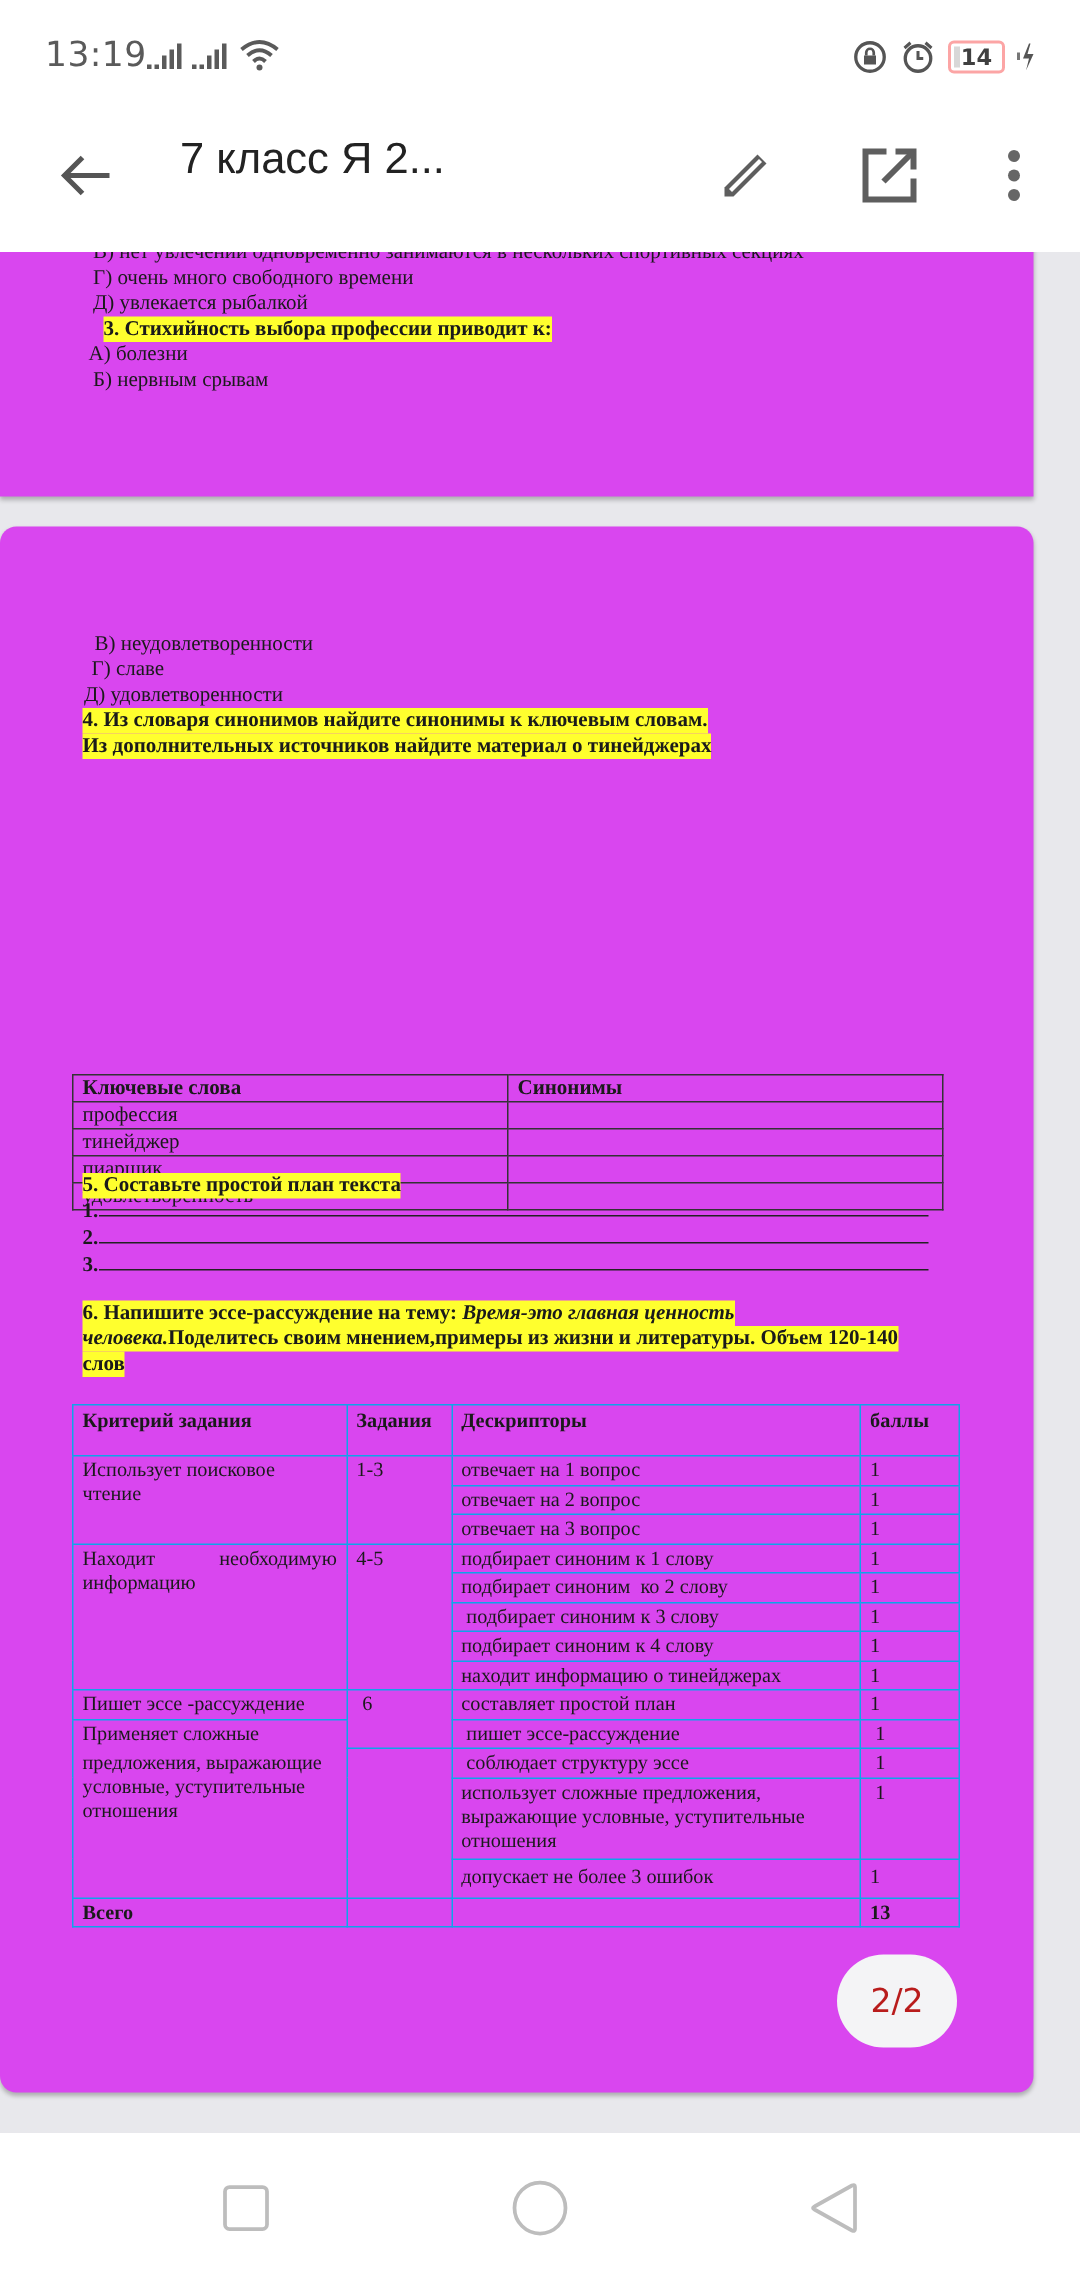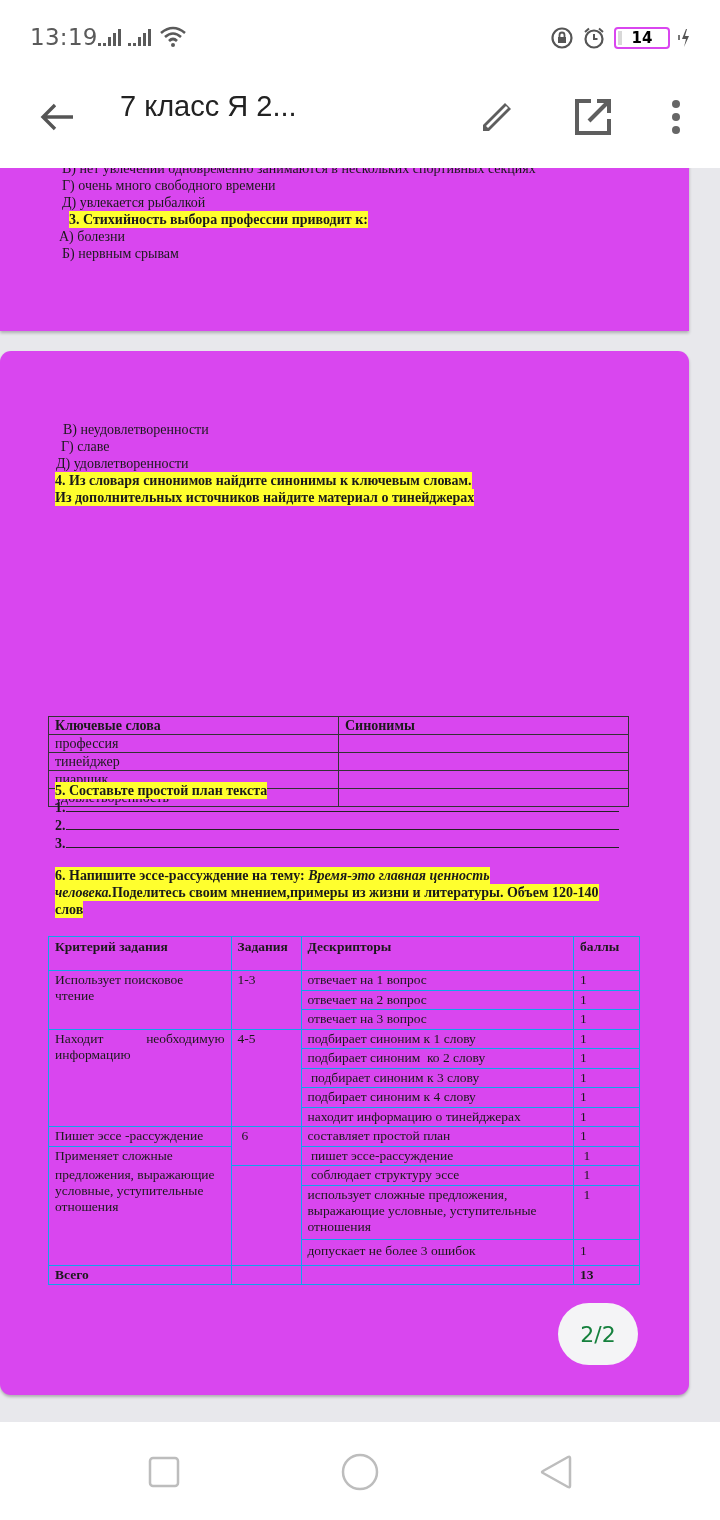--- a/index.html
+++ b/index.html
@@ -6,21 +6,21 @@
   html, body { width: 720px; height: 1520px; overflow: hidden; background: #fff; }
   body { position: relative; font-family: "Liberation Sans", sans-serif; }
 
   
   .status-bar { position: absolute; top: 0; left: 0; width: 720px; height: 76px; background: #fff; }
   .status-time { position: absolute; left: 30px; top: 24px; font-size: 23px; color: #5a5a5a; font-family: "DejaVu Sans", sans-serif; letter-spacing: 0.3px; }
   .signal { position: absolute; top: 28px; display: flex; align-items: flex-end; gap: 2px; height: 18px; }
   .signal span { display: block; width: 3px; background: #5a5a5a; }
   .wifi { position: absolute; left: 160px; top: 26px; }
   .status-right { position: absolute; right: 30px; top: 26px; display: flex; align-items: center; gap: 8px; }
-  .battery { width: 56px; height: 22px; border: 2px solid #d946ef; border-radius: 4px; font-size: 15px; font-weight: bold; color: #000000; display: flex; align-items: center; justify-content: center; font-family: "DejaVu Sans", sans-serif; position: relative; }
+  .battery { width: 38px; height: 22px; border: 2px solid #fca5a5; border-radius: 4px; font-size: 15px; font-weight: bold; color: #404040; display: flex; align-items: center; justify-content: center; font-family: "DejaVu Sans", sans-serif; position: relative; }
   .battery::before { content: ""; position: absolute; left: 2px; top: 2px; bottom: 2px; width: 4px; background: #d8d8d8; }
 
   
   .app-bar { position: absolute; top: 76px; left: 0; width: 720px; height: 92px; background: #fff; }
   .back-btn { position: absolute; left: 32px; top: 16px; width: 50px; height: 50px; display: flex; align-items: center; justify-content: center; cursor: pointer; }
   .title { position: absolute; left: 120px; top: 14px; font-size: 29px; color: #222; font-family: "Liberation Sans", sans-serif; white-space: nowrap; }
   .edit-btn { position: absolute; left: 470px; top: 14px; width: 54px; height: 54px; display:flex; align-items:center; justify-content:center; cursor: pointer; }
   .open-btn { position: absolute; left: 566px; top: 14px; width: 54px; height: 54px; display:flex; align-items:center; justify-content:center; cursor: pointer; }
   .more-btn { position: absolute; left: 656px; top: 14px; width: 40px; height: 54px; display:flex; align-items:center; justify-content:center; cursor: pointer; }
 
@@ -42,21 +42,21 @@
   .plan-line { position: absolute; left: 55px; font-weight: bold; font-size: 14px; }
   .plan-line .rule { display: inline-block; width: 553px; border-bottom: 1px solid #222; height: 12px; vertical-align: baseline; }
 
   table.rub { position: absolute; left: 48px; top: 585px; width: 592px; border-collapse: collapse; font-family: "Liberation Serif", serif; font-size: 13.5px; color: #1a1a1a; }
   table.rub td, table.rub th { border: 1px solid #0ea5e9; padding: 1px 6px; vertical-align: top; text-align: left; line-height: 16px; }
   table.rub th { font-weight: bold; height: 34px; padding-top: 2px; }
   table.rub td.desc { height: 19.5px; }
   table.rub td.crit-just { text-align: justify; text-align-last: justify; }
   .bold { font-weight: bold; }
 
-  .page-indicator { position: absolute; left: 558px; top: 1135px; width: 80px; height: 62px; border-radius: 31px; background: #f4f4f6; color: #15803d; font-size: 22px; font-family: "DejaVu Sans", sans-serif; display: flex; align-items: center; justify-content: center; }
+  .page-indicator { position: absolute; left: 558px; top: 1135px; width: 80px; height: 62px; border-radius: 31px; background: #f4f4f6; color: #b91c1c; font-size: 22px; font-family: "DejaVu Sans", sans-serif; display: flex; align-items: center; justify-content: center; }
 
   
   .nav-bar { position: absolute; top: 1422px; left: 0; width: 720px; height: 98px; background: #fff; }
   .nav-btn { position: absolute; top: 28px; width: 44px; height: 44px; display:flex; align-items:center; justify-content:center; cursor: pointer; }
 </style>
 </head>
 <body>
 
 <div class="status-bar">
   <span class="status-time">13:19</span>

